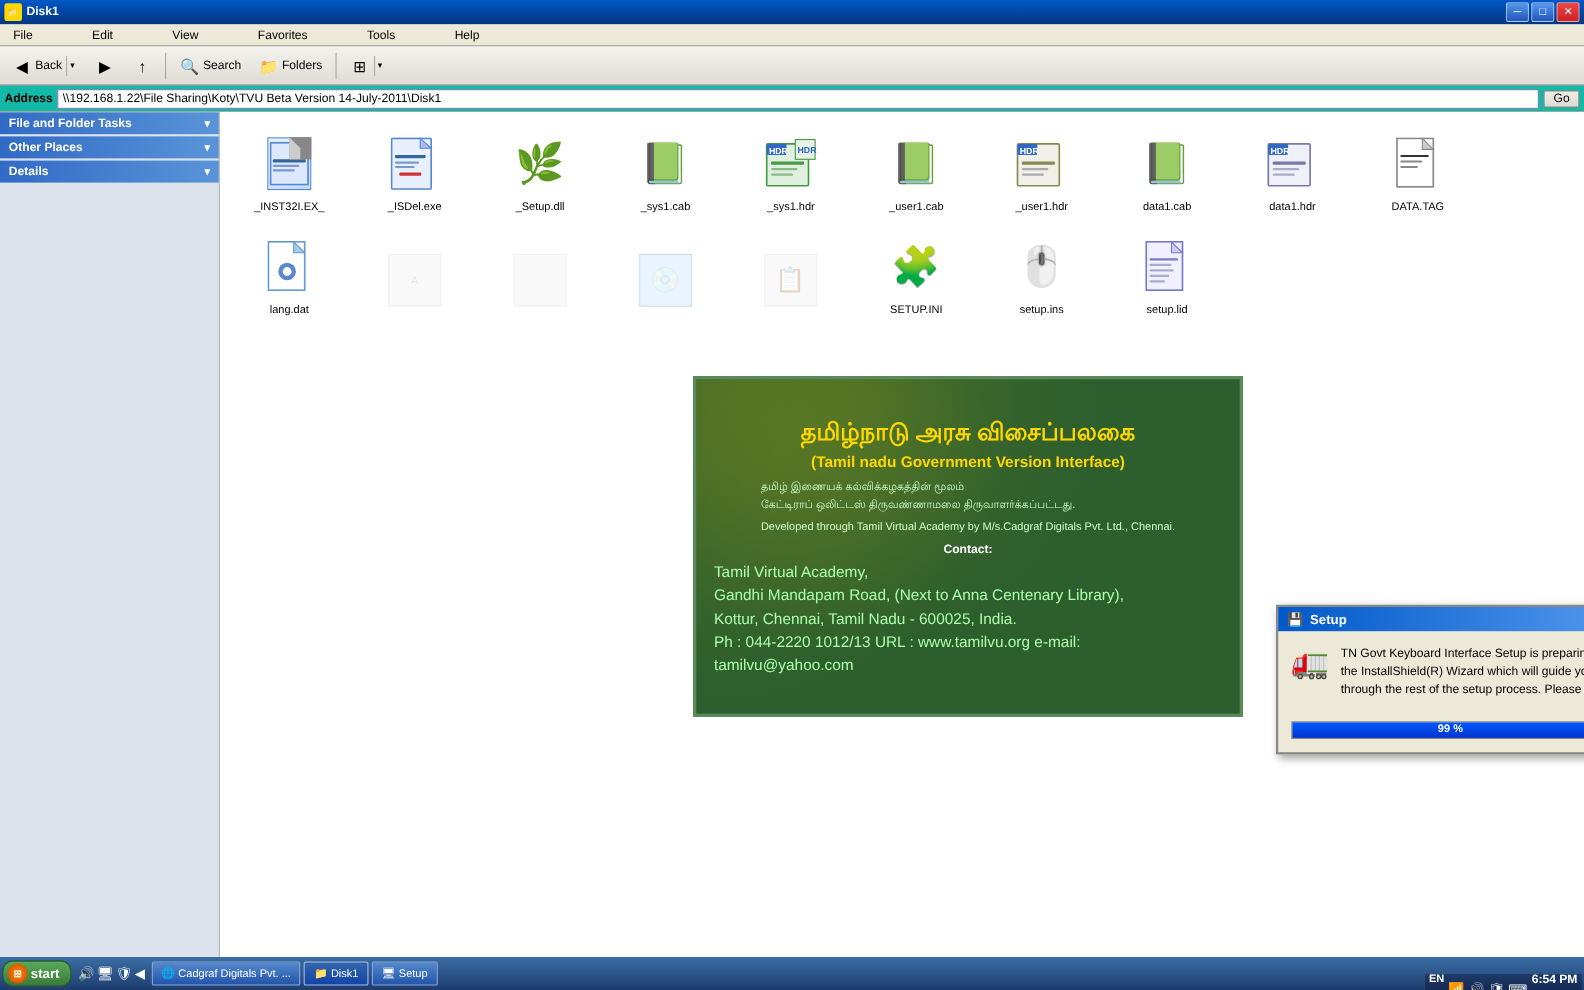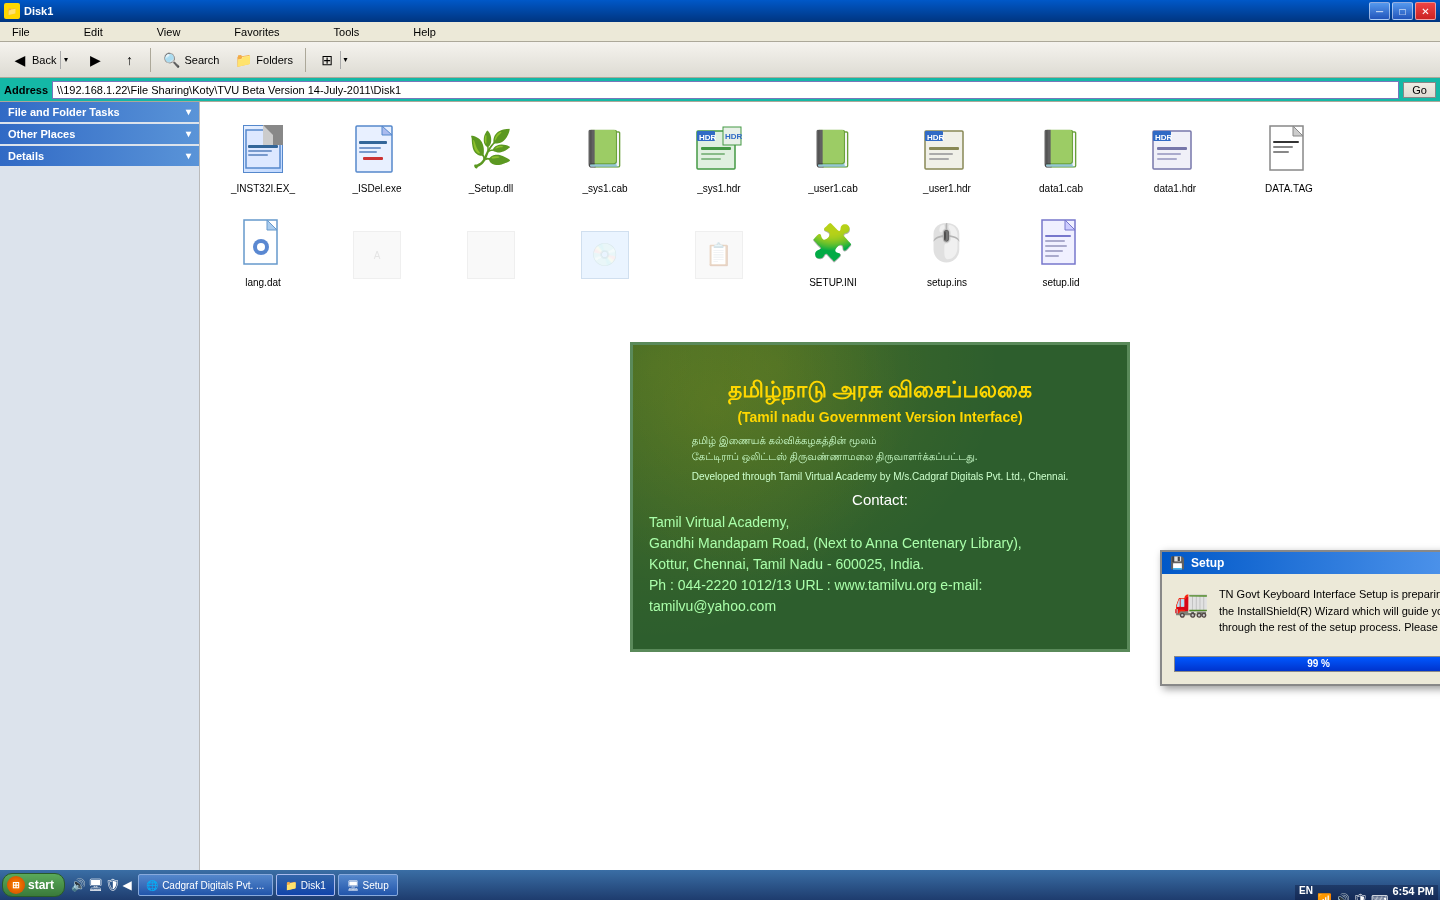--- a/index.html
+++ b/index.html
@@ -293,22 +293,22 @@
       font-weight: bold;
       margin-bottom: 8px;
     }
     .splash-body {
       color: #ccffcc;
       font-size: 10px;
       line-height: 1.6;
     }
     .splash-contact {
       color: #ffffff;
-      font-size: 15px;
-      font-weight: normal;
+      font-size: 11px;
+      font-weight: bold;
       margin-top: 6px;
     }
     .splash-footer {
       color: #aaffaa;
       font-size: 14px;
       line-height: 1.5;
       margin-top: 4px;
     }
 
     

